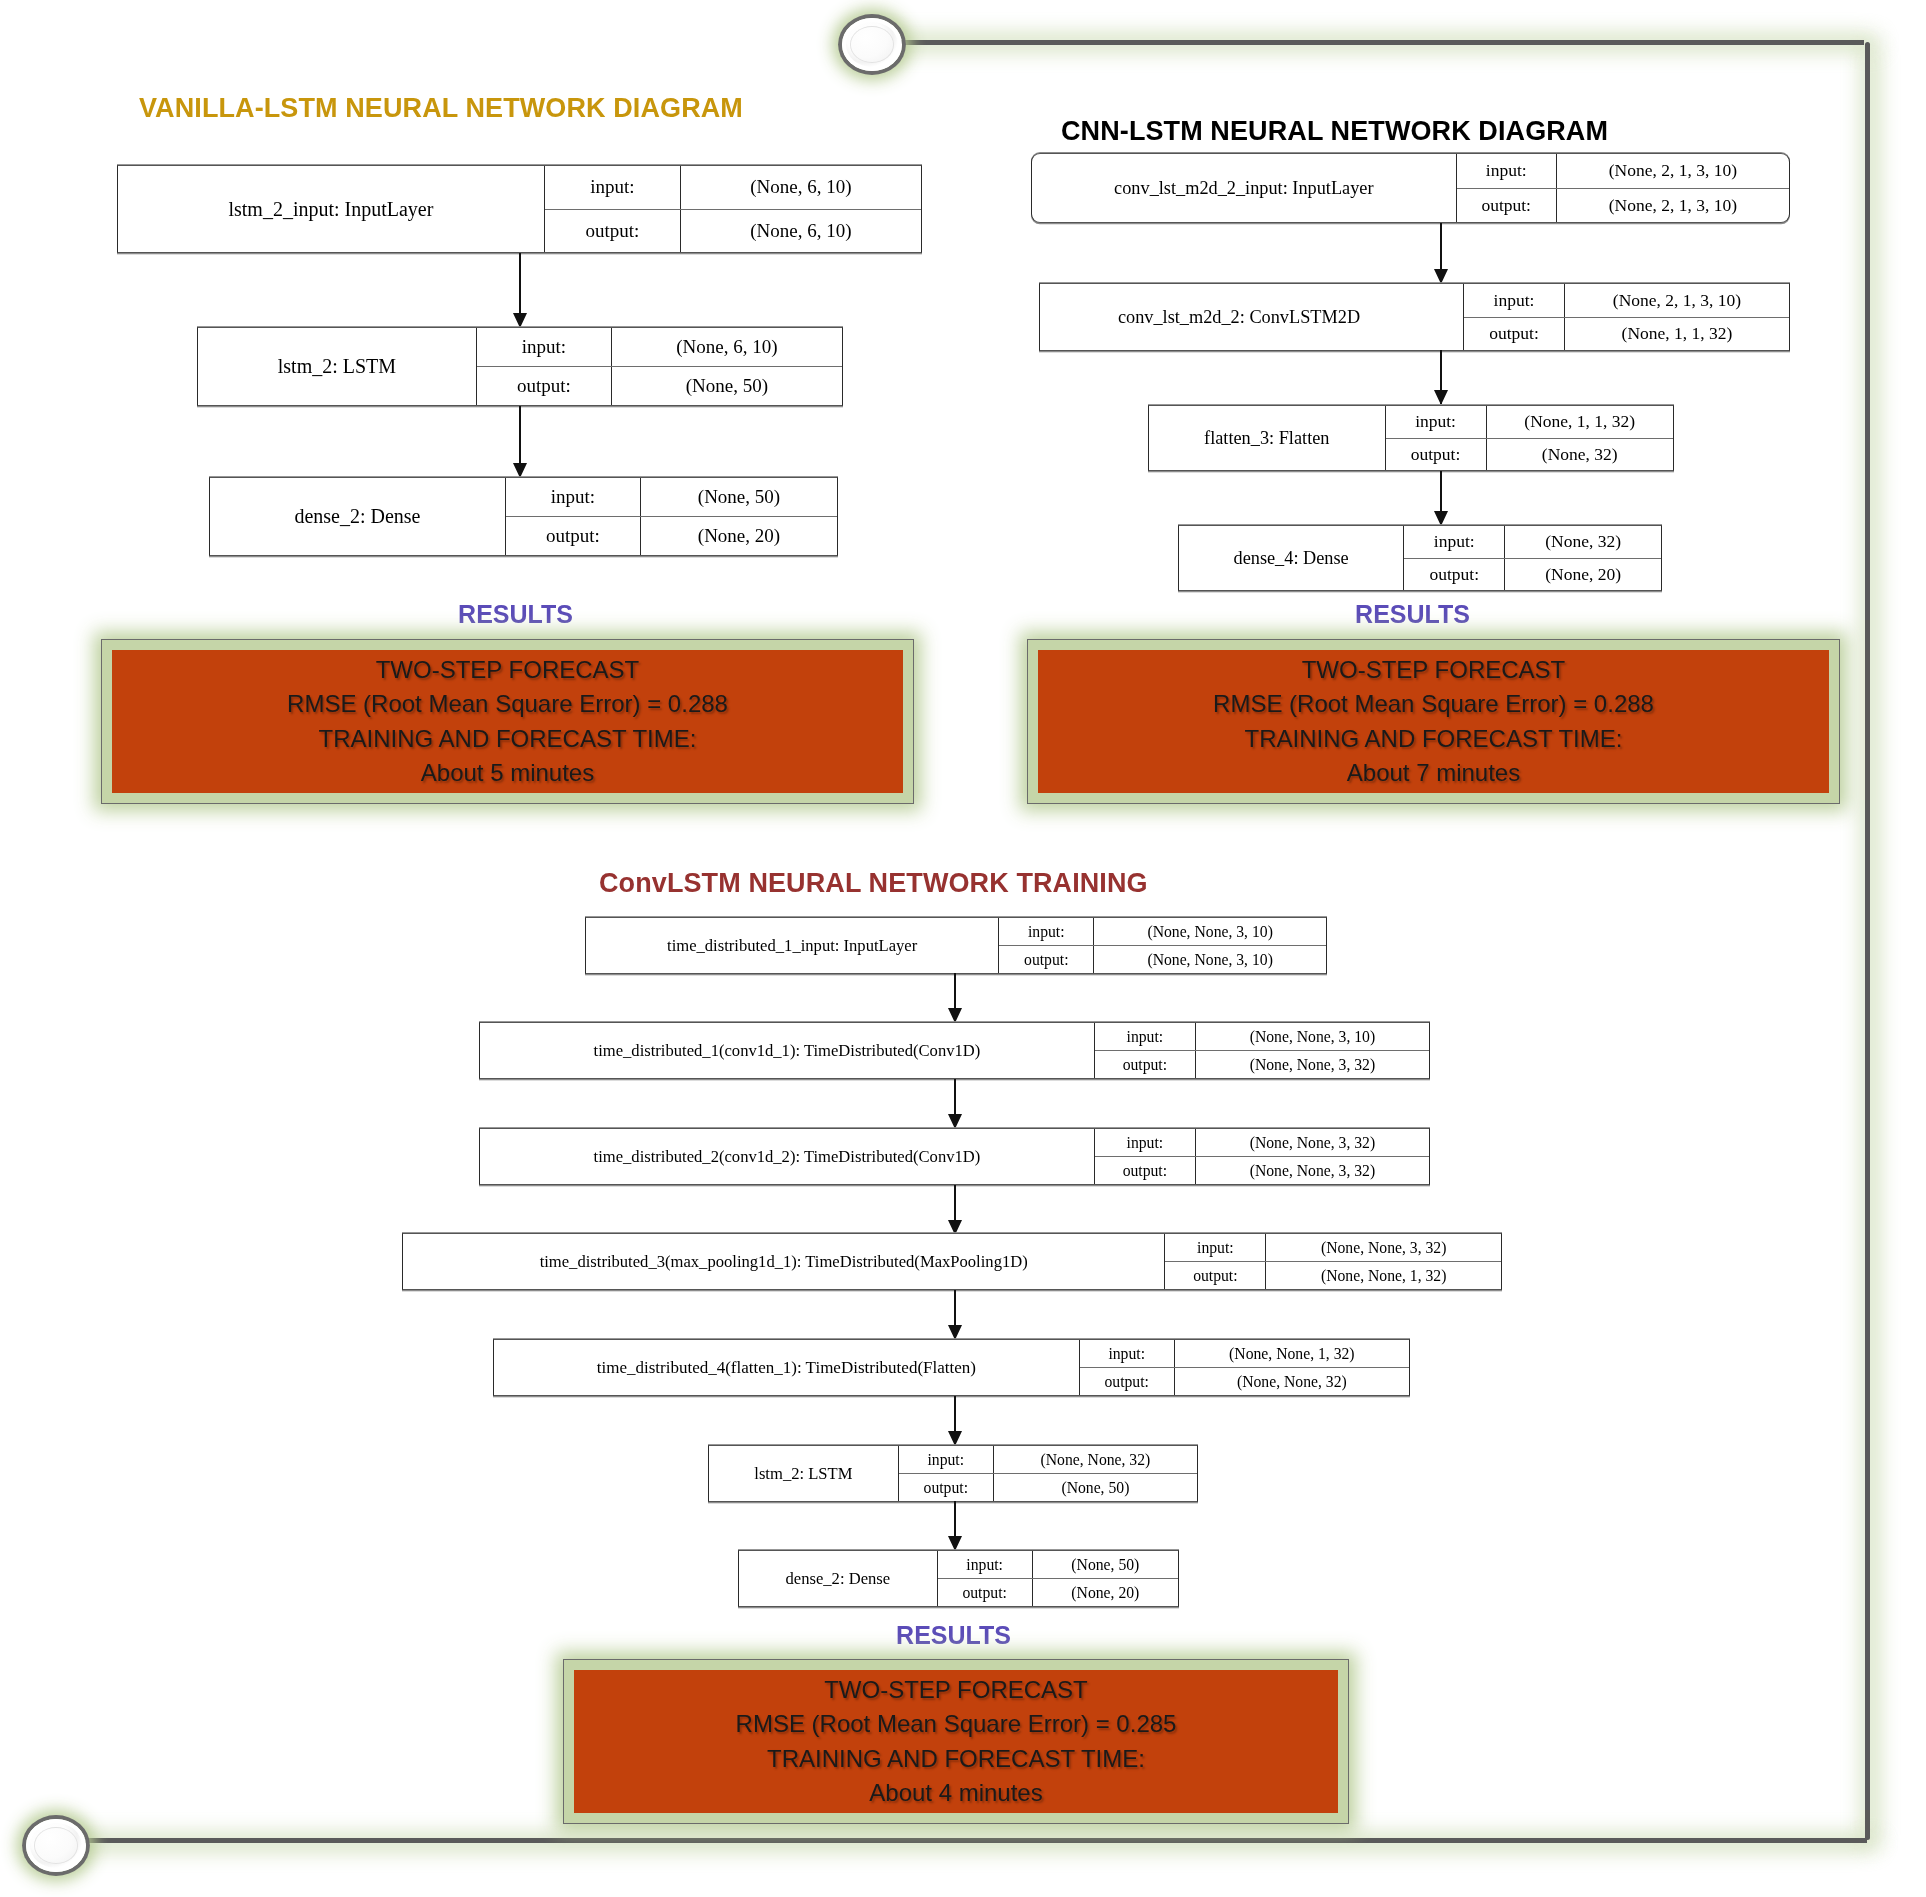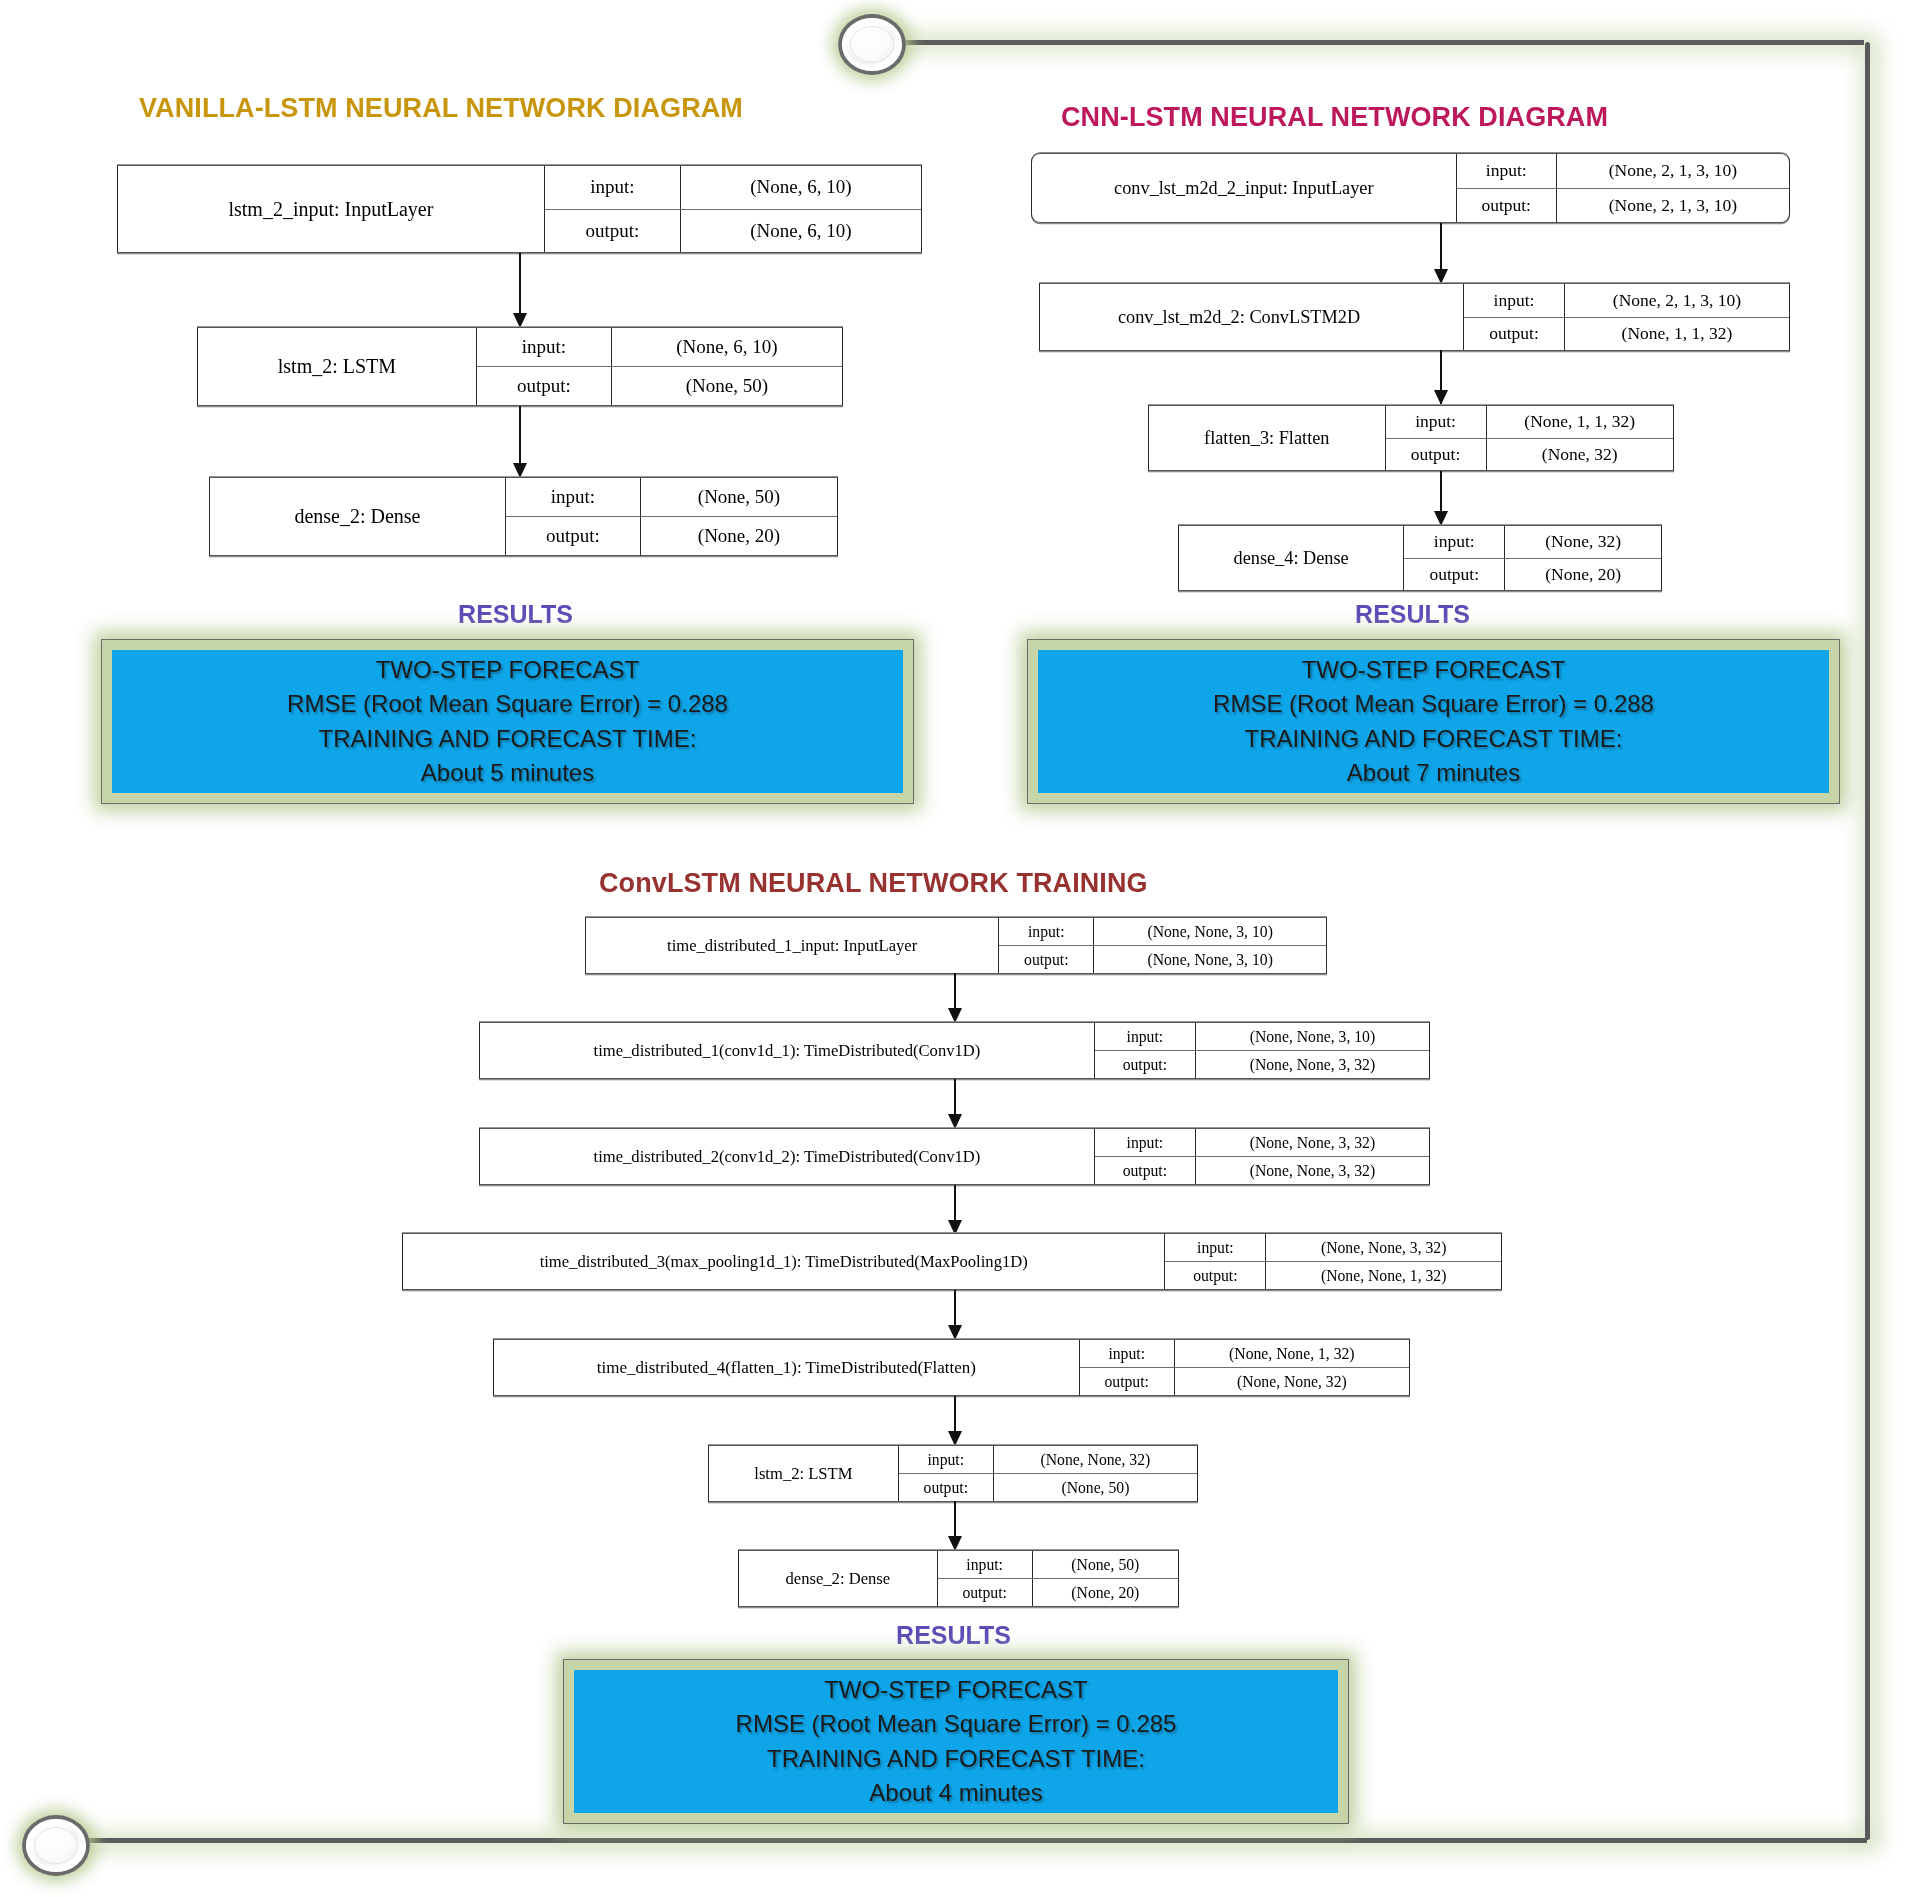--- a/index.html
+++ b/index.html
@@ -78,21 +78,21 @@
   }
   .results-box{
     position:absolute;box-sizing:border-box;
     background:#c5d5a8;
     border:1.7px solid #6b6b6b;
     box-shadow:0 0 17.5px 7px rgba(183,204,149,.9);
     padding:9.6px;
   }
   .results-inner{
     width:100%;height:100%;box-sizing:border-box;
-    background:#0ea5e9;
+    background:#c2410c;
     display:flex;flex-direction:column;align-items:center;justify-content:center;
     gap:6.1px;
   }
   .results-line{
     font-size:24px;color:#1a1a1a;white-space:nowrap;
     text-shadow:1.7px 2.2px 2.2px rgba(0,0,0,.30);
     font-family:"Liberation Sans",sans-serif;
   }
 </style>
 </head>
@@ -164,21 +164,21 @@
 <div class="results-label" style="left:428px;top:600px;width:175px;">RESULTS</div>
 <div class="results-box" style="left:101px;top:639px;width:813px;height:165px;">
   <div class="results-inner">
     <div class="results-line">TWO-STEP FORECAST</div>
     <div class="results-line">RMSE (Root Mean Square Error) = 0.288</div>
     <div class="results-line">TRAINING AND FORECAST TIME:</div>
     <div class="results-line">About 5 minutes</div>
   </div>
 </div>
 
-<div class="sec-title" style="left: 1061px; top: 102px; color: #be185d;">CNN-LSTM NEURAL NETWORK DIAGRAM</div>
+<div class="sec-title" style="left: 1061px; top: 116px; color: #000000;">CNN-LSTM NEURAL NETWORK DIAGRAM</div>
 
 <div class="node" style="left:1031px;top:153px;width:759px;height:70px;border-radius:9px;">
   <div class="name" style="width:414px;font-size:18.3px;">conv_lst_m2d_2_input: InputLayer</div>
   <div class="io" style="width:343px;">
     <div class="io-row">
       <div class="io-k" style="width:99px;font-size:17.5px;">input:</div>
       <div class="io-v" style="flex:1;font-size:17.5px;">(None, 2, 1, 3, 10)</div>
     </div>
     <div class="io-row">
       <div class="io-k" style="width:99px;font-size:17.5px;">output:</div>

